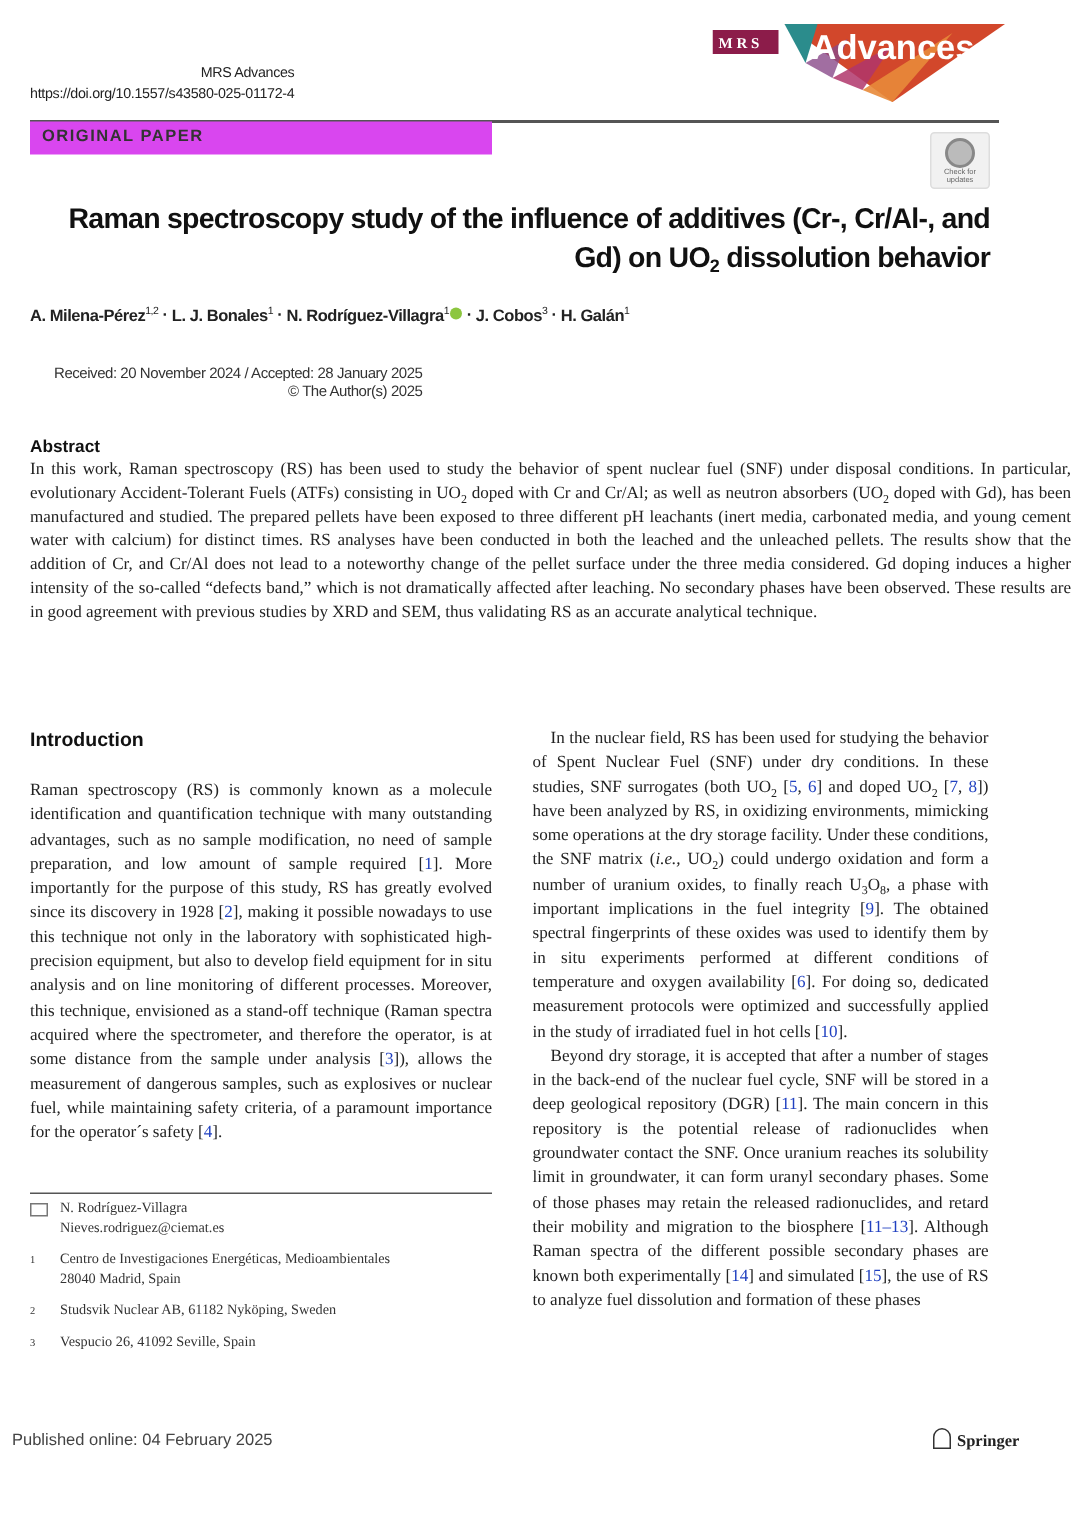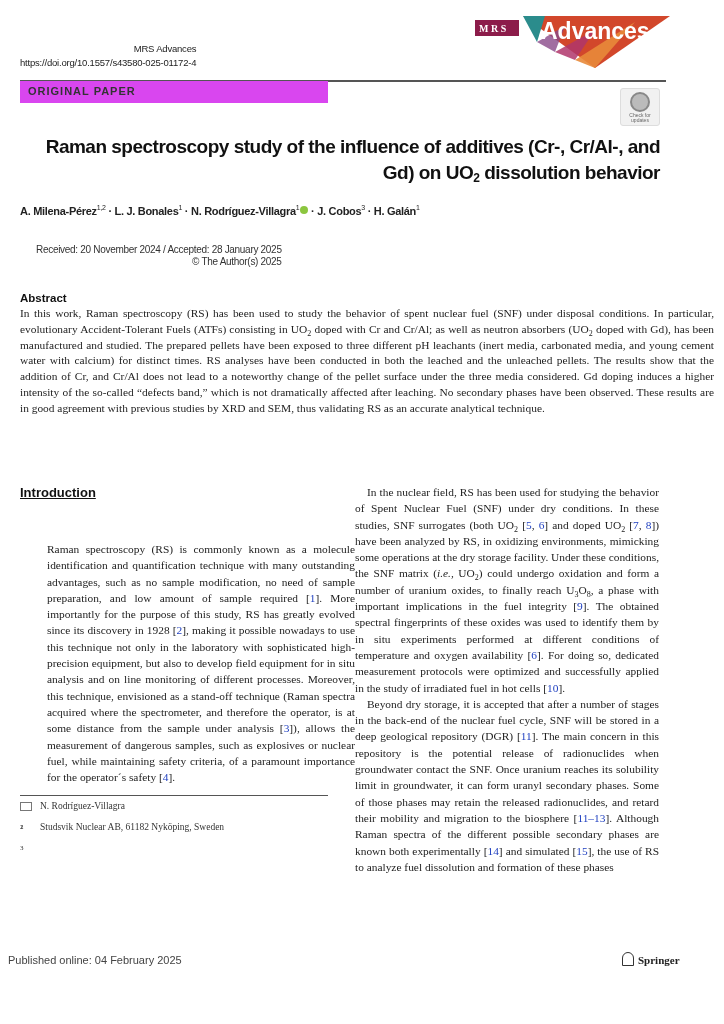--- a/index.html
+++ b/index.html
@@ -21,26 +21,26 @@
   #title sub { font-size:12px; vertical-align:-3px; line-height:0; }
   #authors { left:20px; top:204px; font-size:11px; font-weight:bold; color:#222; letter-spacing:-0.3px; }
   #authors sup { font-size:7px; font-weight:normal; }
   .orcid { display:inline-block; width:8px; height:8px; border-radius:50%; background:#8cc63f; vertical-align:1px; margin-left:1px; }
   #dates { left:20px; top:244px; font-size:10px; line-height:12px; color:#333; letter-spacing:-0.3px;margin-left:16px; }
 
   #abs-head { left:20px; top:292px; font-size:11.5px; font-weight:bold; color:#111; }
   #abs-body { left:20px; top:306px; width:694px; font-size:11.4px; line-height:15.8px; text-align:justify; color:#222; }
   #abs-body sub { font-size:8px; line-height:0; }
 
-  #intro-head { left:20px; top:485px; font-size:13px; font-weight:bold; color:#111;text-decoration:underline; }
+  #intro-head { left:20px; top:485px; font-size:13px; font-weight:bold; color:#111; }
   .col { font-size:11.4px; line-height:16.3px; text-align:justify; color:#222; }
   .col p { margin:0; }
   .col sub { font-size:8px; line-height:0; }
   .ref { color:#2040c0; }
-  #col-left { left:20px; top:541px; width:308px;margin-left:27px; }
+  #col-left { left:20px; top:519px; width:308px; }
   #col-right { left:355px; top:484px; width:304px; }
   #col-right p { text-indent:12px; }
 
   #fn-rule { left:20px; top:795px; width:308px; height:1px; background:#555; }
   #footnotes { left:20px; top:800px; width:310px; font-size:9.5px; line-height:13px; color:#333; }
   .fn { position:relative; padding-left:20px; margin-bottom:8px; }
   .fn .m { position:absolute; left:0; top:0; font-size:7px; }
   .fn .mail { position:absolute; left:0; top:2px; width:10px; height:7px; border:1px solid #777; }
 
   #pub-online { left:8px; top:954px; font-size:11px; color:#444; }
@@ -101,27 +101,31 @@
 <div id="col-right" class="abs col serif">
   <p><span>In the nuclear field, RS has been used for studying the behavior of Spent Nuclear Fuel (SNF) under dry conditions. In these studies, SNF surrogates (both UO</span><sub>2</sub><span> [</span><a class="ref">5</a><span>, </span><a class="ref">6</a><span>] and doped UO</span><sub>2</sub><span> [</span><a class="ref">7</a><span>, </span><a class="ref">8</a><span>]) have been analyzed by RS, in oxidizing environments, mimicking some operations at the dry storage facility. Under these conditions, the SNF matrix (</span><i>i.e.,</i><span> UO</span><sub>2</sub><span>) could undergo oxidation and form a number of uranium oxides, to finally reach U</span><sub>3</sub><span>O</span><sub>8</sub><span>, a phase with important implications in the fuel integrity [</span><a class="ref">9</a><span>]. The obtained spectral fingerprints of these oxides was used to identify them by in situ experiments performed at different conditions of temperature and oxygen availability [</span><a class="ref">6</a><span>]. For doing so, dedicated measurement protocols were optimized and successfully applied in the study of irradiated fuel in hot cells [</span><a class="ref">10</a><span>].</span></p>
   <p><span>Beyond dry storage, it is accepted that after a number of stages in the back-end of the nuclear fuel cycle, SNF will be stored in a deep geological repository (DGR) [</span><a class="ref">11</a><span>]. The main concern in this repository is the potential release of radionuclides when groundwater contact the SNF. Once uranium reaches its solubility limit in groundwater, it can form uranyl secondary phases. Some of those phases may retain the released radionuclides, and retard their mobility and migration to the biosphere [</span><a class="ref">11–13</a><span>]. Although Raman spectra of the different possible secondary phases are known both experimentally [</span><a class="ref">14</a><span>] and simulated [</span><a class="ref">15</a><span>], the use of RS to analyze fuel dissolution and formation of these phases</span></p>
 </div>
 
 <div id="fn-rule" class="abs"></div>
 <div id="footnotes" class="abs serif">
   <div class="fn">
     <span class="mail"></span>
     <div>N. Rodríguez-Villagra</div>
+    <div>Nieves.rodriguez@ciemat.es</div>
   </div>
   <div class="fn">
     <span class="m">1</span>
+    <div>Centro de Investigaciones Energéticas, Medioambientales</div>
+    <div>28040 Madrid, Spain</div>
   </div>
   <div class="fn">
     <span class="m">2</span>
     <div>Studsvik Nuclear AB, 61182 Nyköping, Sweden</div>
   </div>
   <div class="fn">
     <span class="m">3</span>
+    <div>Vespucio 26, 41092 Seville, Spain</div>
   </div>
 </div>
 
 <div id="pub-online" class="abs sans">Published online: 04 February 2025</div>
 <div id="springer" class="abs serif"><span class="horse"></span><span>Springer</span></div>
 
 </body></html>

